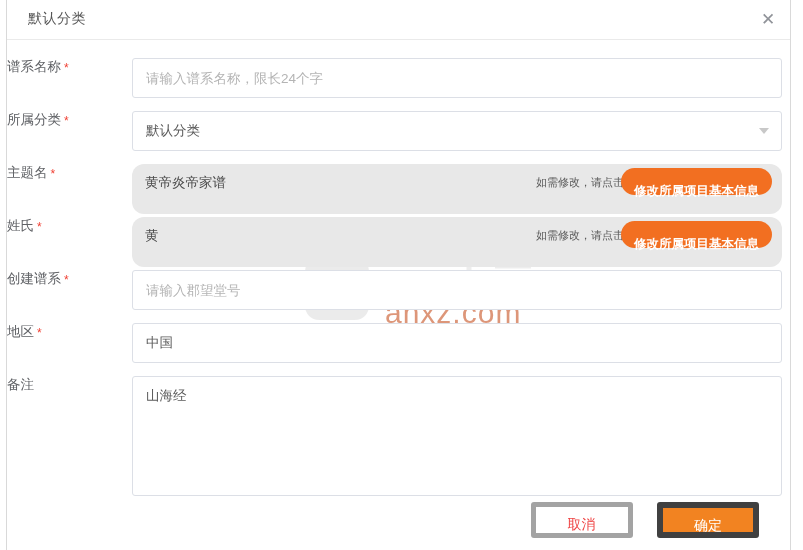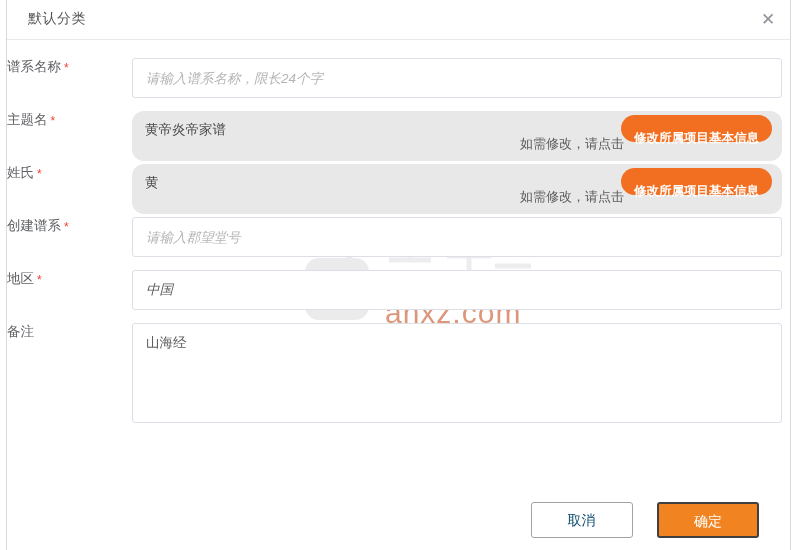--- a/index.html
+++ b/index.html
@@ -117,21 +117,20 @@
     height: 40px;
     box-sizing: border-box;
     border: 1px solid #dcdfe6;
     border-radius: 3px;
     background: #ffffff;
     padding: 0 13px;
     font-size: 13.5px;
     color: #5a5a5a;
     font-family: "Liberation Sans", "DejaVu Sans", sans-serif;
     outline: none;
-    font-style: italic;
   }
   .inp::placeholder { color: #b4b4b4; }
 
   
   .select-wrap { position: relative; }
   .select-wrap .chev {
     position: absolute;
     right: 13px;
     top: 17px;
     width: 0; height: 0;
@@ -151,22 +150,22 @@
   .readonly-bar .val {
     position: absolute;
     left: 13px;
     top: 10px;
     font-size: 13.5px;
     color: #4a4a4a;
   }
   .readonly-bar .hint {
     position: absolute;
     right: 158px;
-    top: 24px;
-    font-size: 13px;
+    top: 11px;
+    font-size: 11px;
     color: #5a5a5a;
     white-space: nowrap;
   }
   .chip-btn {
     position: absolute;
     right: 10px;
     top: 4px;
     height: 27px;
     line-height: 27px;
     padding: 10px 13px;
@@ -176,21 +175,21 @@
     font-weight: bold;
     border: none;
     border-radius: 14px;
     cursor: pointer;
     font-family: "Liberation Sans", "DejaVu Sans", sans-serif;
     white-space: nowrap;
   }
 
   .txta {
     width: 100%;
-    height: 100px;
+    height: 120px;
     box-sizing: border-box;
     border: 1px solid #dcdfe6;
     border-radius: 3px;
     padding: 9px 13px;
     font-size: 13.5px;
     color: #5a5a5a;
     resize: none;
     outline: none;
     font-family: "Liberation Sans", "DejaVu Sans", sans-serif;
     line-height: 20px;
@@ -211,29 +210,29 @@
     border-radius: 3px;
     cursor: pointer;
     font-family: "Liberation Sans", "DejaVu Sans", sans-serif;
     vertical-align: middle;
     box-sizing: border-box;
     text-align: center;
   }
   .btn-cancel {
     width: 102px;
     background: #ffffff;
-    color: #0c4a6e;
-    border: 1px solid #a3a3a3;
+    color: #ef4444;
+    border: 5px solid #a3a3a3;
     margin-right: 20px;
   }
   .btn-confirm {
     width: 102px;
     background: #f28321;
     color: #ffffff;
-    border: 2px solid #404040;
+    border: 6px solid #404040;
   }
 </style>
 </head>
 <body>
 
 <div class="dialog">
 
   <div class="dialog-header">
     <div class="dialog-title">默认分类</div>
     <div class="close-btn">✕</div>
@@ -256,20 +255,29 @@
 
   <div class="form">
 
     <div class="row">
       <div class="label"><span>谱系名称</span><span class="star">*</span></div>
       <div class="field">
         <input class="inp" type="text" placeholder="请输入谱系名称，限长24个字" value="" style="">
       </div>
     </div>
 
+    <div class="row">
+      <div class="label"><span>所属分类</span><span class="star">*</span></div>
+      <div class="field">
+        <div class="select-wrap">
+          <input class="inp" type="text" readonly="" value="默认分类" style="">
+          <span class="chev"></span>
+        </div>
+      </div>
+    </div>
 
     <div class="row">
       <div class="label"><span>主题名</span><span class="star">*</span></div>
       <div class="field">
         <div class="readonly-bar">
           <span class="val">黄帝炎帝家谱</span>
           <span class="hint">如需修改，请点击</span>
           <button class="chip-btn">修改所属项目基本信息</button>
         </div>
       </div>

